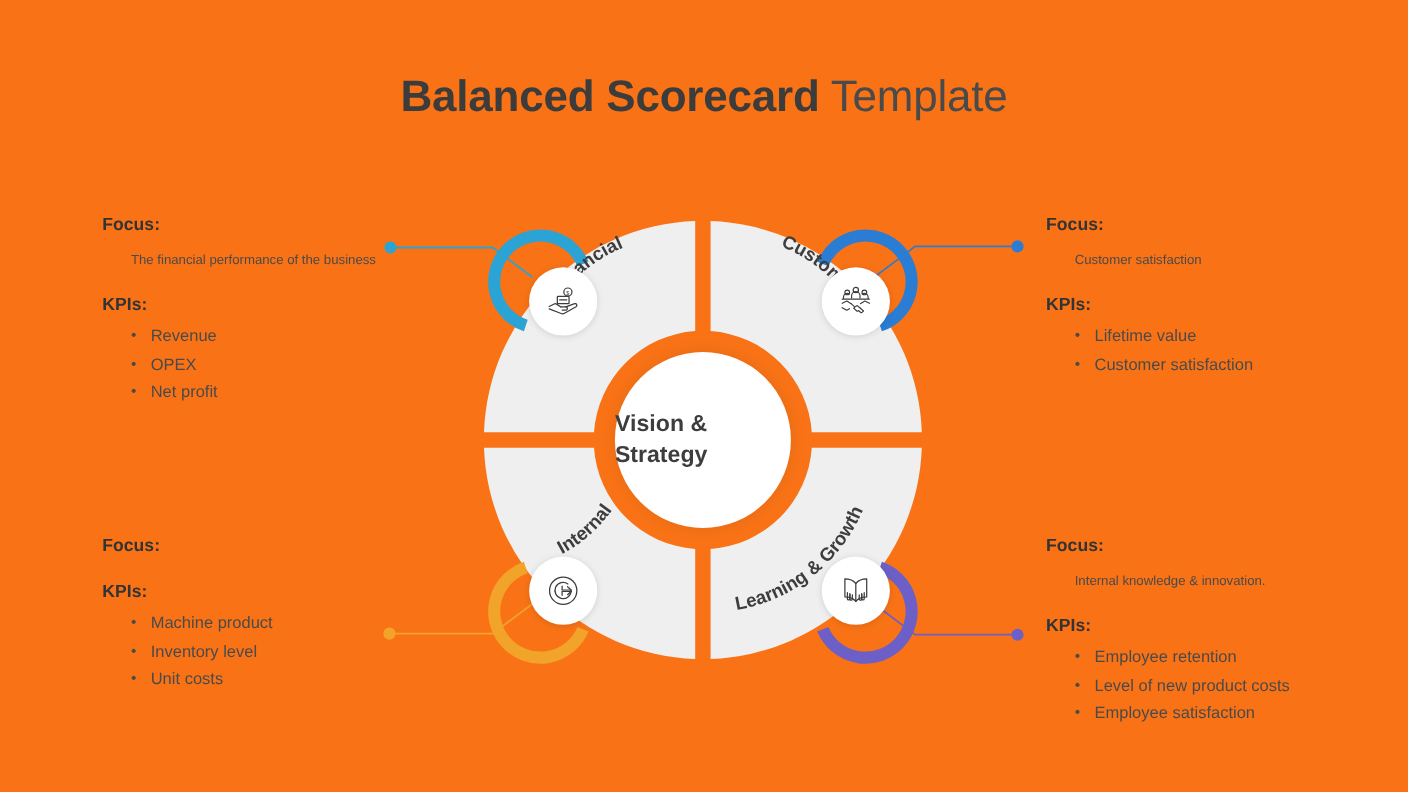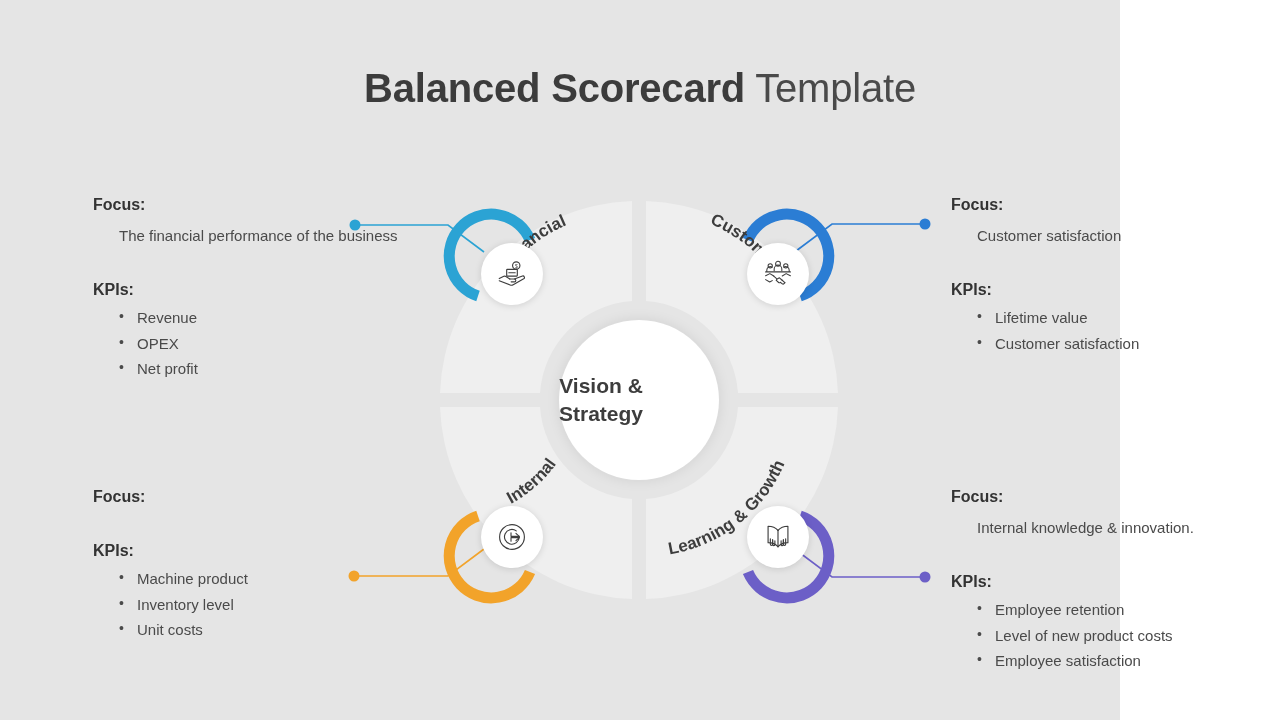--- a/index.html
+++ b/index.html
@@ -2,43 +2,43 @@
 <html><head>
 <meta charset="utf-8">
 <style>
   * { box-sizing: border-box; margin: 0; padding: 0; }
   html, body {
     width: 1280px; height: 720px;
     background: #ffffff;
     font-family: "Liberation Sans", sans-serif;
     overflow: hidden;
   }
-  #stage { position: relative; width: 1120px; height: 720px; background: #e5e5e5; text-decoration: underline; }
+  #stage { position: relative; width: 1280px; height: 720px; background: #f97316; text-decoration: underline; }
 
   
   .title {
     position: absolute; top: 62px; left: 0; width: 1280px;
     text-align: center;
     font-size: 40px; line-height: 52px; color: #3c3c3c;
     letter-spacing: -0.2px; white-space: nowrap;
   }
   .title .t-bold { font-weight: 700; }
   .title .t-light { font-weight: 400; color: #4a4a4a; }
 
   
   .panel { position: absolute; }
   .panel .focus-label,
   .panel .kpi-label {
     font-size: 16px; font-weight: 700; color: #333333; line-height: 22px; margin-top: 32px;
   }
   .panel .focus-text {
-    font-size: 15px; font-weight: 400; color: #4a4a4a;
+    font-size: 12px; font-weight: 400; color: #4a4a4a;
     line-height: 22px; padding-left: 26px; margin-top: 9px;
   }
-  .panel .kpi-label { margin-top: 32px; }
+  .panel .kpi-label { margin-top: 20px; }
   .panel ul { list-style: none; margin-top: 4px; padding-left: 26px; }
   .panel ul li {
     font-size: 15px; color: #4a4a4a; line-height: 25.5px;
     position: relative; padding-left: 18px;
   }
   .panel ul li::before {
     content: "\2022"; position: absolute; left: 0; top: -1px;
     color: #4a4a4a; font-size: 14px;
   }
   #panel-financial { left: 93px;  top: 162px; width: 360px; }

